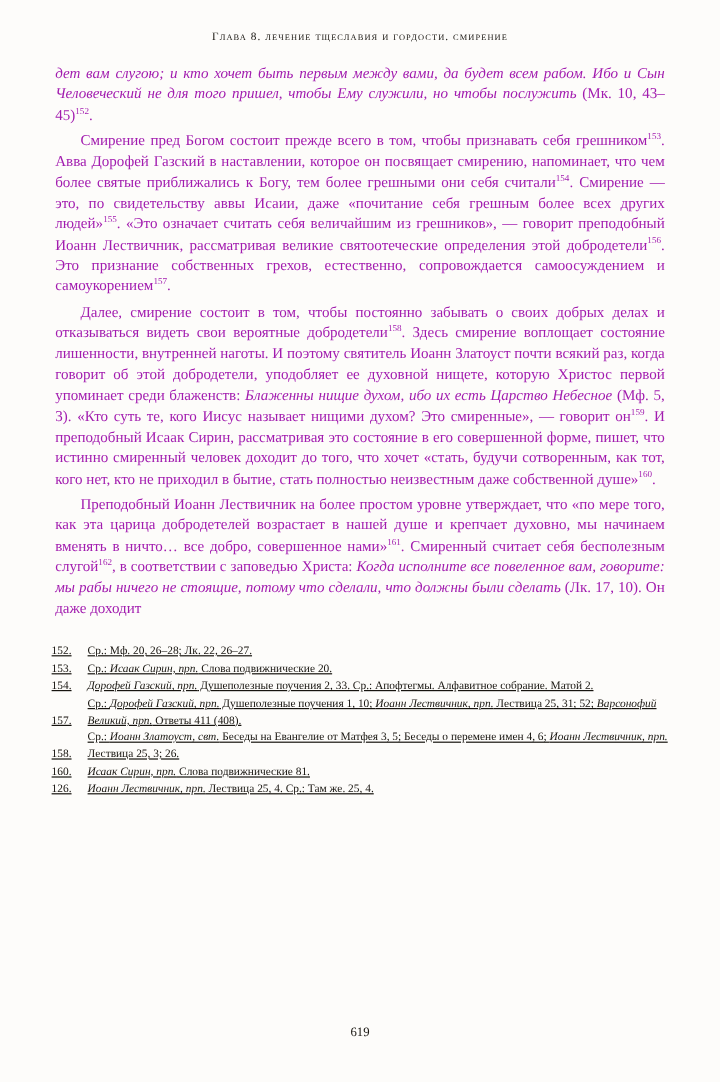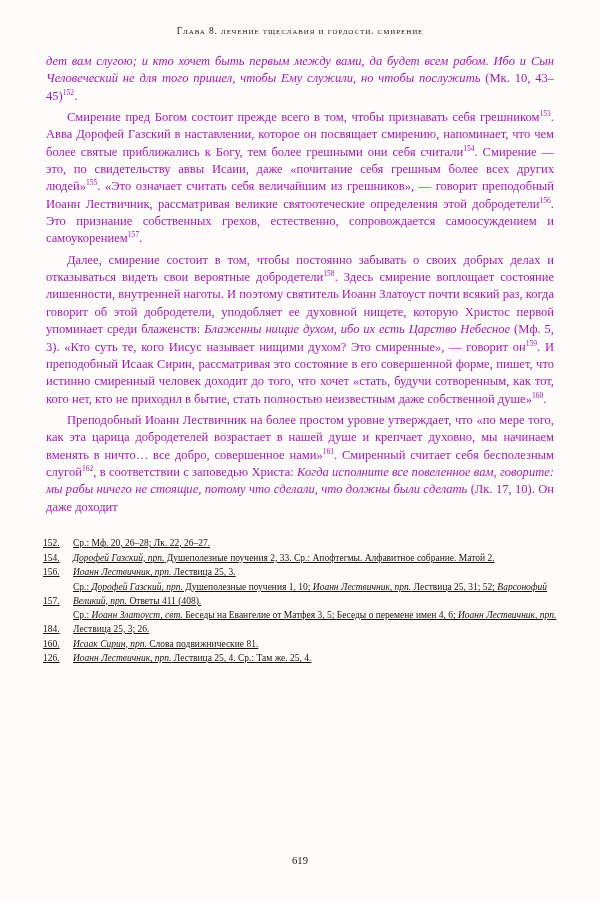--- a/index.html
+++ b/index.html
@@ -119,33 +119,33 @@
       <p class="para indent"><span>Преподобный Иоанн Лествичник на более простом уровне утверждает, что «по мере того, как эта царица добродетелей возрастает в нашей душе и крепчает духовно, мы начинаем вменять в ничто… все добро, совершенное нами»</span><sup class="fn">161</sup><span>. Смиренный считает себя бесполезным слугой</span><sup class="fn">162</sup><span>, в соответствии с заповедью Христа: </span><span class="it">Когда исполните все повеленное вам, говорите: мы рабы ничего не стоящие, потому что сделали, что должны были сделать</span><span> (Лк. 17, 10). Он даже доходит</span></p>
 
     </div>
 
     <div class="footnotes" id="footnotes-list">
         <div class="fnote">
           <span class="fnote-num">152.</span>
           <span class="fnote-text"><span>Ср.: Мф. 20, 26–28; Лк. 22, 26–27.</span></span>
         </div>
         <div class="fnote">
+          <span class="fnote-num">153.</span>
+          <span class="fnote-text"><span>Ср.: </span><span class="it">Исаак Сирин, прп.</span><span> Слова подвижнические 20.</span></span>
+        </div>
+        <div class="fnote">
           <span class="fnote-num">154.</span>
           <span class="fnote-text"><span class="it">Дорофей Газский, прп.</span><span> Душеполезные поучения 2, 33. Ср.: Апофтегмы. Алфавитное собрание. Матой 2.</span></span>
-        </div>
-        <div class="fnote">
-          <span class="fnote-num">156.</span>
-          <span class="fnote-text"><span class="it">Иоанн Лествичник, прп.</span><span> Лествица 25, 3.</span></span>
         </div>
         <div class="fnote">
           <span class="fnote-num">157.</span>
           <span class="fnote-text"><span>Ср.: </span><span class="it">Дорофей Газский, прп.</span><span> Душеполезные поучения 1, 10; </span><span class="it">Иоанн Лествичник, прп.</span><span> Лествица 25, 31; 52; </span><span class="it">Варсонофий Великий, прп.</span><span> Ответы 411 (408).</span></span>
         </div>
         <div class="fnote">
-          <span class="fnote-num">184.</span>
+          <span class="fnote-num">158.</span>
           <span class="fnote-text"><span>Ср.: </span><span class="it">Иоанн Златоуст, свт.</span><span> Беседы на Евангелие от Матфея 3, 5; Беседы о перемене имен 4, 6; </span><span class="it">Иоанн Лествичник, прп.</span><span> Лествица 25, 3; 26.</span></span>
         </div>
         <div class="fnote">
           <span class="fnote-num">160.</span>
           <span class="fnote-text"><span class="it">Исаак Сирин, прп.</span><span> Слова подвижнические 81.</span></span>
         </div>
         <div class="fnote">
           <span class="fnote-num">126.</span>
           <span class="fnote-text"><span class="it">Иоанн Лествичник, прп.</span><span> Лествица 25, 4. Ср.: Там же. 25, 4.</span></span>
         </div>

